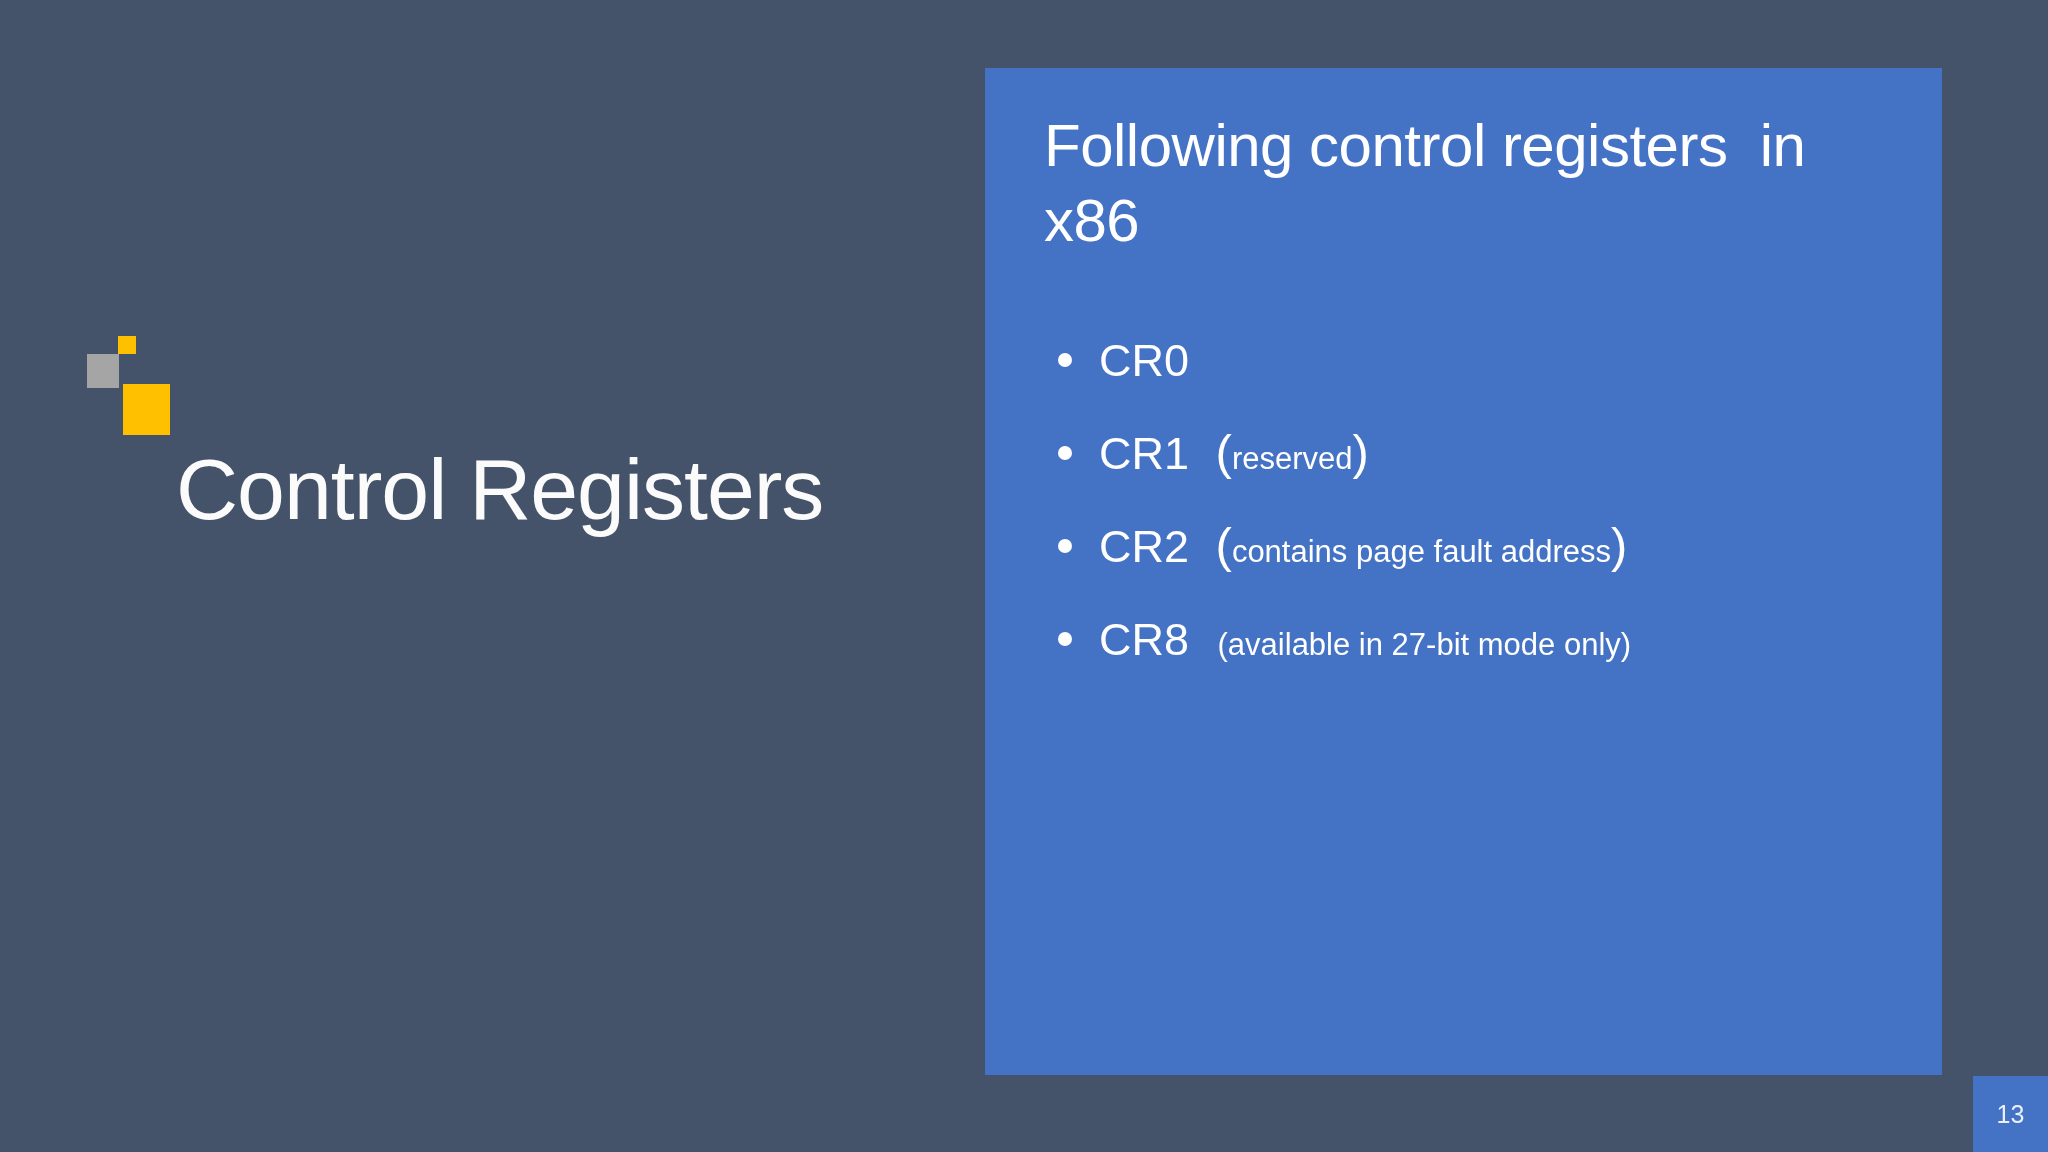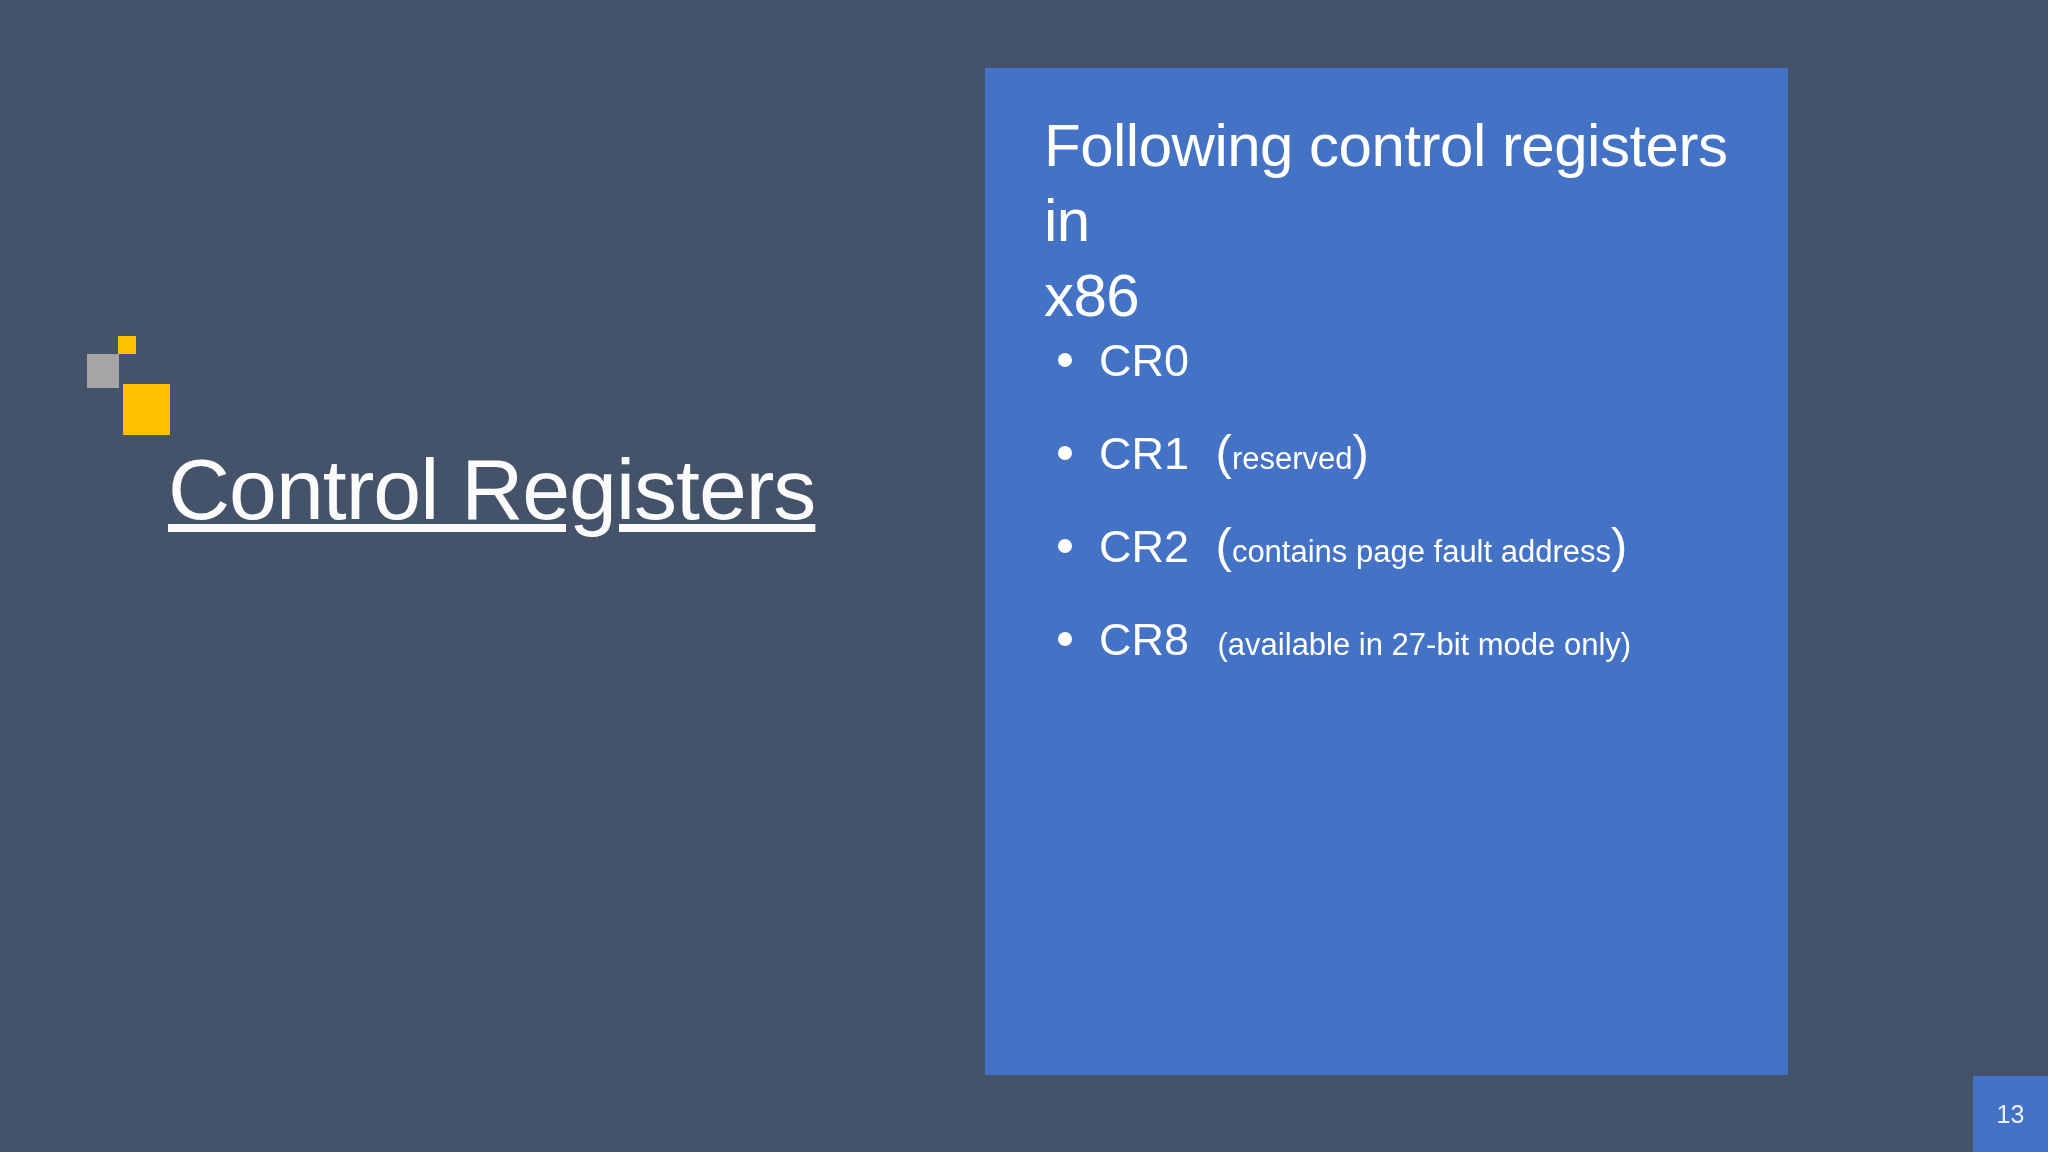--- a/index.html
+++ b/index.html
@@ -19,38 +19,37 @@
 
   
   .deco-square { position: absolute; }
   .sq-small-yellow { left: 118px; top: 336px; width: 18px; height: 18px; background: #FFC000; }
   .sq-gray        { left: 87px;  top: 354px; width: 32px; height: 34px; background: #A5A5A5; }
   .sq-big-yellow  { left: 123px; top: 384px; width: 47px; height: 51px; background: #FFC000; }
 
   
   .slide-title {
     position: absolute;
-    left: 168px;
+    left: 176px;
     top: 440px;
     margin: 0;
     font-size: 86px;
     font-weight: 300;
     letter-spacing: -1px;
     line-height: 1.15;
     color: #FBFBFB;
     white-space: nowrap;
-    text-decoration: underline;
   }
 
   
   .panel {
     position: absolute;
     left: 985px;
     top: 68px;
-    width: 803px;
+    width: 957px;
     height: 1007px;
     box-sizing: border-box;
     background: #4472C4;
     padding: 40px 18px 0 59px;
   }
   .panel-heading {
     margin: 0;
     font-size: 60px;
     font-weight: 400;
     letter-spacing: -0.5px;

